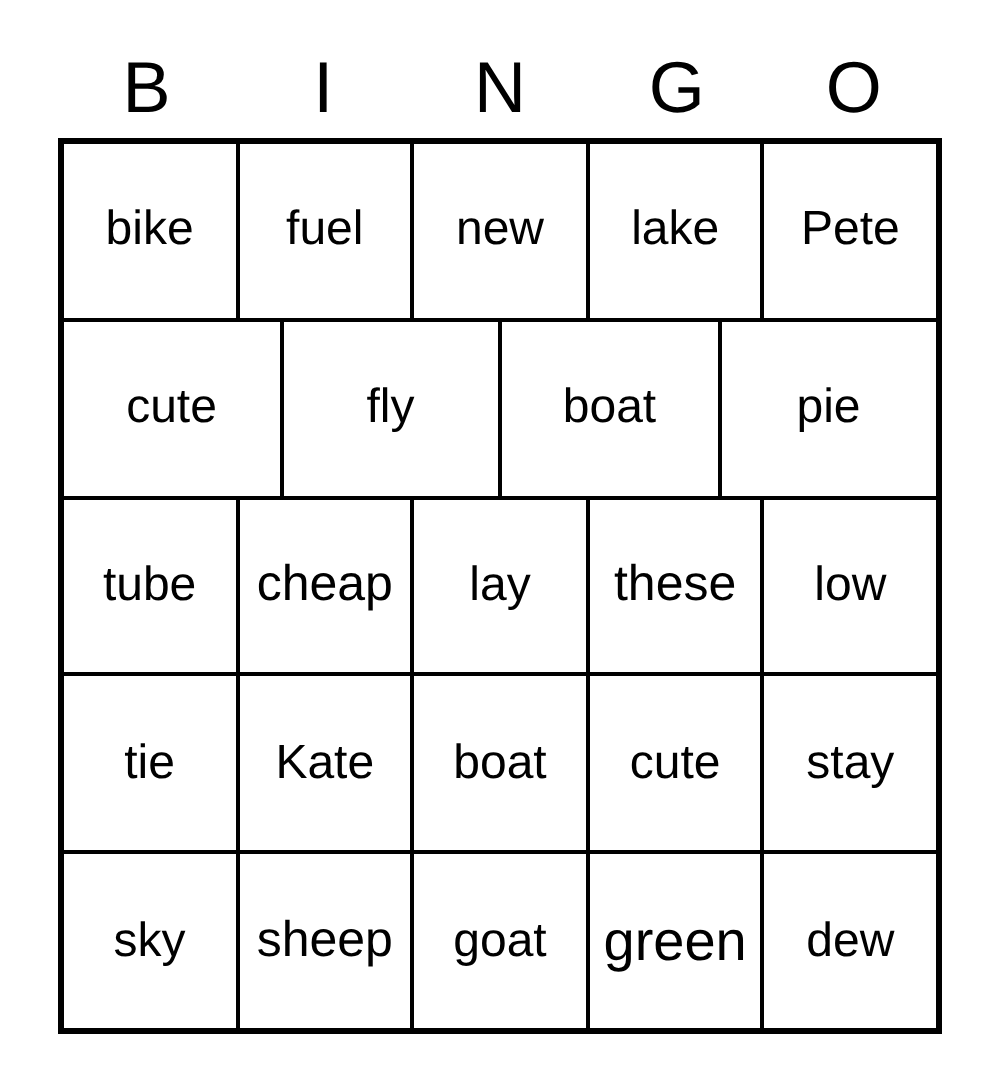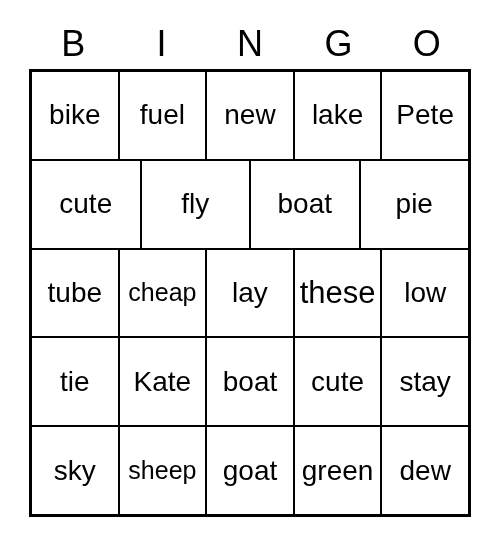--- a/index.html
+++ b/index.html
@@ -80,22 +80,22 @@
     border-right: none;
   }
   .cell-text {
     display: block;
     line-height: 1;
     white-space: nowrap;
     color: #000000;
   }
 
   
-  .fs-lg    { font-size: 28px; }
-  .fs-md    { font-size: 31px; }
+  .fs-lg    { font-size: 24px; }
+  .fs-md    { font-size: 25px; }
   .fs-sm    { font-size: 28px; }
   .fs-xs    { font-size: 25px; }
 </style>
 </head>
 <body>
 
 <div class="card">
 
   <div class="header-row">
     <div class="header-cell">B</div>

